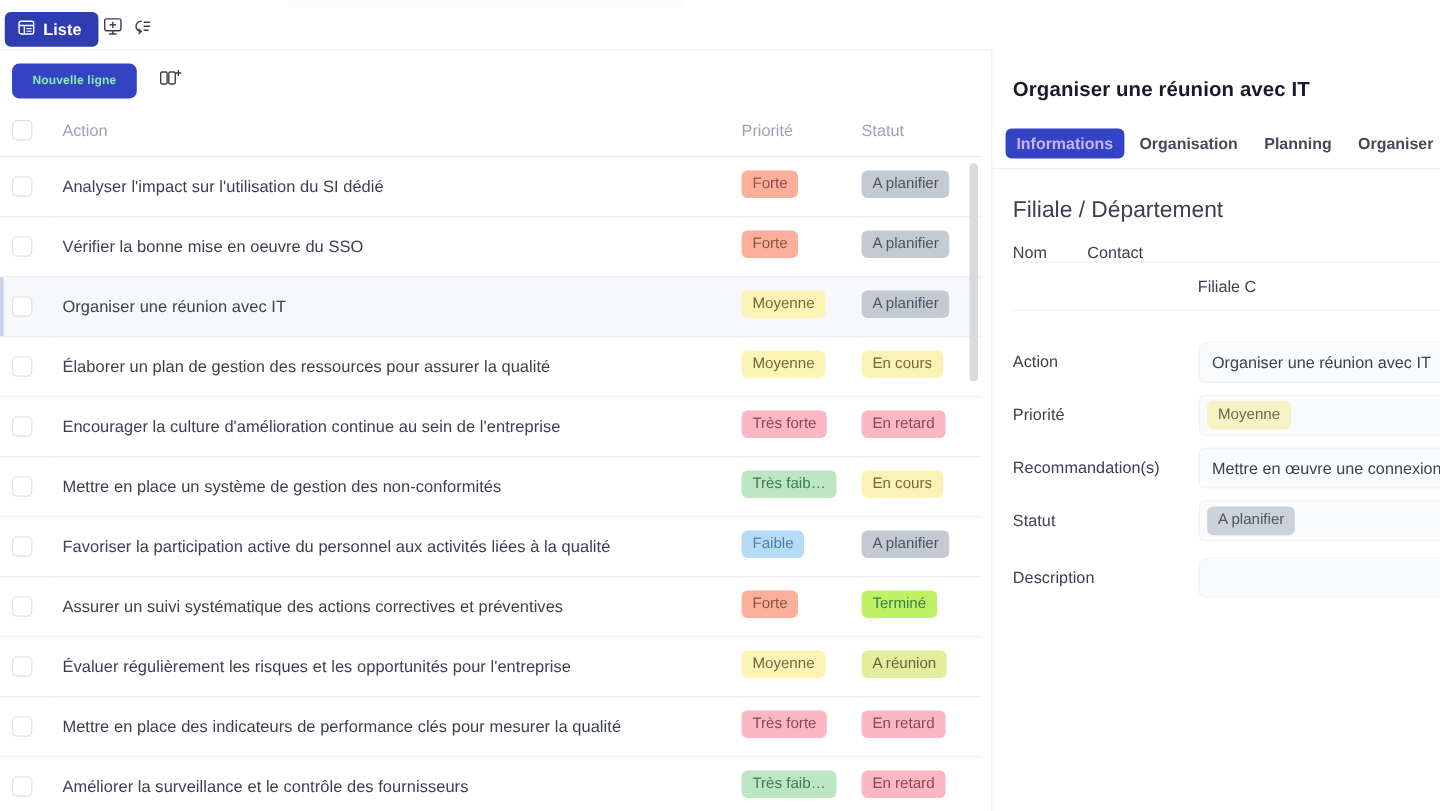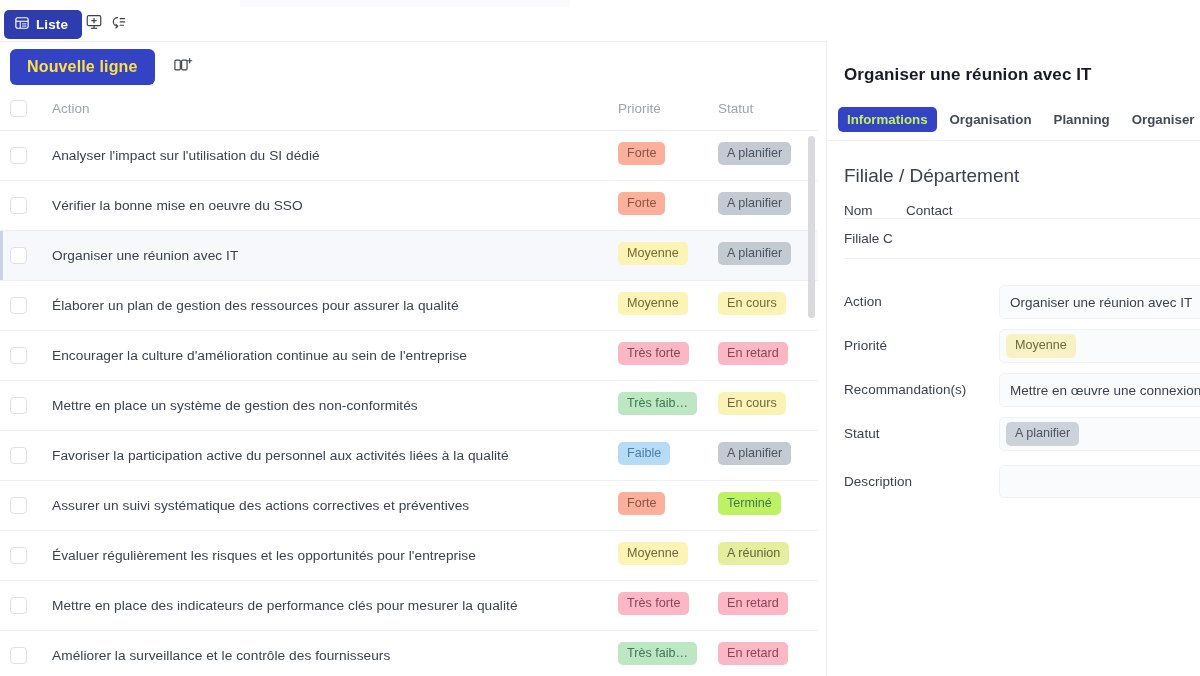--- a/index.html
+++ b/index.html
@@ -37,22 +37,22 @@
     display:flex; align-items:center; justify-content:center;
     width:24px; height:24px; cursor:pointer; color:#3b3f4a;
   }
 
   
   .actionbar {
     position:absolute; top:48px; left:0; width:826px; height:38px;
     display:flex; align-items:center; gap:16px; padding-left:10px;
   }
   .btn-primary {
-    background:#3343c4; color:#fde047; border:none; border-radius:6px;
-    padding:9px 17px; font-size:16px; font-weight:600;
+    background:#3343c4; color:#86efac; border:none; border-radius:6px;
+    padding:9px 17px; font-size:10px; font-weight:600;
     font-family:"Liberation Sans", sans-serif; cursor:pointer;
     letter-spacing:.15px;
   }
 
   
   .list-pane {
     position:absolute; top:88px; left:0; width:826px; height:588px;
     overflow:hidden; background:#fff;
   }
   .tbl { width:818px; border-collapse:collapse; table-layout:fixed; }
@@ -111,21 +111,21 @@
     white-space:nowrap;
   }
   .tabs {
     position:absolute; top:66px; left:11px;
     display:flex; align-items:center; gap:4px; white-space:nowrap;
   }
   .tab {
     font-size:13.3px; color:#454a58; padding:5px 9px;
     border-radius:5px; cursor:pointer;font-weight:bold;
   }
-  .tab.active { background:#3343c4; color:#bef264; font-weight:600; }
+  .tab.active { background:#3343c4; color:#c4b5fd; font-weight:600; }
   .tabs-divider {
     position:absolute; top:99px; left:0; width:374px; height:1px;
     background:#eceef1;
   }
 
   .form { position:absolute; top:110px; left:0; width:374px; }
   .frow { display:flex; align-items:flex-start; min-height:34px; padding:0 0 0 17px; }
   .flabel {
     width:155px; flex:0 0 155px; font-size:13.5px; color:#3c4150;
     padding-top:9px; letter-spacing:.05px;
@@ -141,21 +141,21 @@
   .finput.badgebox { padding:0 6px; }
   .finput.empty { height:33px; }
 
   .subgroup { margin-top:14px; padding-left:17px; }
   .sublabel { font-size:19px; color:#3c4150; }
   .subhdr { display:flex; margin-top:16px; font-size:13.5px; color:#3c4150; }
   .subhdr .c1 { width:62px; }
   .subrow {
     display:flex; margin-top:0; font-size:13.5px; color:#3c4150;
     border-top:1px solid #eceef1; border-bottom:1px solid #eceef1;
-    padding:12px 0; margin-right:0; width:357px;
+    padding:12px 0; margin-right:0; width:357px;justify-content:center;
   }
   .group-gap { height:26px; }
   .spacer-10 { height:10px; }
   .spacer-14 { height:14px; }
 </style>
 </head>
 <body>
 
 <div id="app">
 

